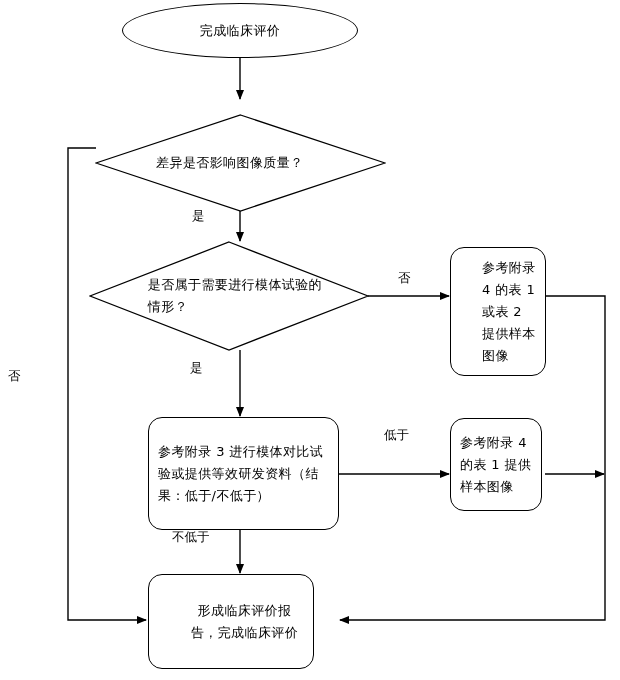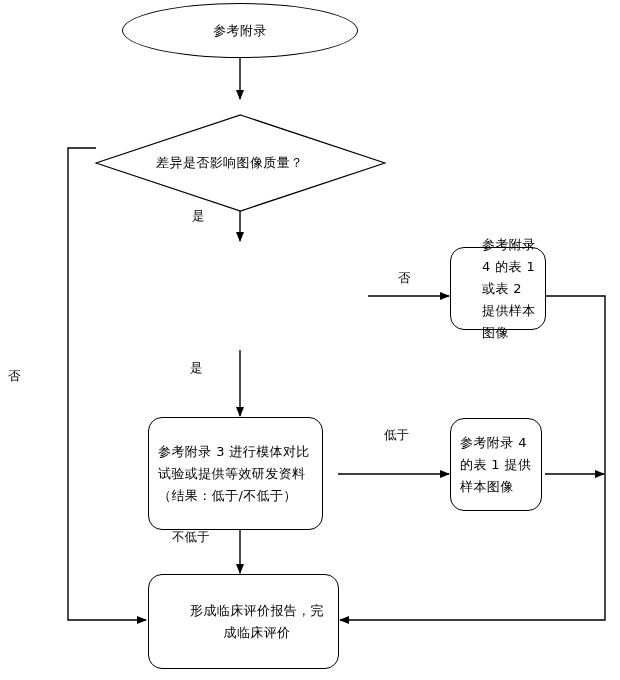--- a/index.html
+++ b/index.html
@@ -106,44 +106,50 @@
     <polyline points="545,296 605,296 605,620 340,620" fill="none" stroke="#000000" stroke-width="1.4" marker-end="url(#arw)"></polyline>
 
     <line x1="338" y1="474" x2="449" y2="474" stroke="#000000" stroke-width="1.4" marker-end="url(#arw)"></line>
 
     <line x1="545" y1="474" x2="604" y2="474" stroke="#000000" stroke-width="1.4" marker-end="url(#arw)"></line>
 
     <line x1="240" y1="530" x2="240" y2="573" stroke="#000000" stroke-width="1.4" marker-end="url(#arw)"></line>
   </svg>
 
   <div class="node node-terminator" style="left:122px; top:3px; width:236px; height:55px;">
-    <span class="txt">参考附录</span>
+    <span class="txt">完成临床评价</span>
   </div>
 
   <div class="node node-decision" style="left:95px; top:114px; width:291px; height:98px;">
     <svg class="dia-svg" width="291" height="98" viewBox="0 0 291 98" xmlns="http://www.w3.org/2000/svg">
       <polygon points="145.5,1 290,49 145.5,97 1,49" fill="#ffffff" stroke="#000000" stroke-width="1.3"></polygon>
     </svg>
     <span class="dia-txt">差异是否影响图像质量？</span>
   </div>
 
+  <div class="node node-decision" style="left:89px; top:241px; width:280px; height:110px;">
+    <svg class="dia-svg" width="280" height="110" viewBox="0 0 280 110" xmlns="http://www.w3.org/2000/svg">
+      <polygon points="140,1 279,55 140,109 1,55" fill="#ffffff" stroke="#000000" stroke-width="1.3"></polygon>
+    </svg>
+    <span class="dia-txt">是否属于需要进行模体试验的情形？</span>
+  </div>
 
-  <div class="node node-process" style="left:450px; top:247px; width:96px; height:83px;padding-left:31px;">
+  <div class="node node-process" style="left:450px; top:247px; width:96px; height:129px;padding-left:31px;">
     <span class="txt">参考附录 4 的表 1 或表 2 提供样本图像</span>
   </div>
 
-  <div class="node node-process" style="left:148px; top:417px; width:175px; height:113px;">
+  <div class="node node-process" style="left:148px; top:417px; width:191px; height:113px;">
     <span class="txt">参考附录 3 进行模体对比试验或提供等效研发资料（结果：低于/不低于）</span>
   </div>
 
   <div class="node node-process" style="left:450px; top:418px; width:92px; height:93px;">
     <span class="txt">参考附录 4 的表 1 提供样本图像</span>
   </div>
 
-  <div class="node node-process center" style="left:148px; top:574px; width:191px; height:95px;padding-left:36px;">
+  <div class="node node-process center" style="left:148px; top:574px; width:166px; height:95px;padding-left:36px;">
     <span class="txt">形成临床评价报告，完成临床评价</span>
   </div>
 
   <div class="edge-label" style="left:192px; top:208px;">是</div>
 
   <div class="edge-label" style="left:8px; top:368px;">否</div>
 
   <div class="edge-label" style="left:398px; top:270px;">否</div>
 
   <div class="edge-label" style="left:190px; top:360px;">是</div>

